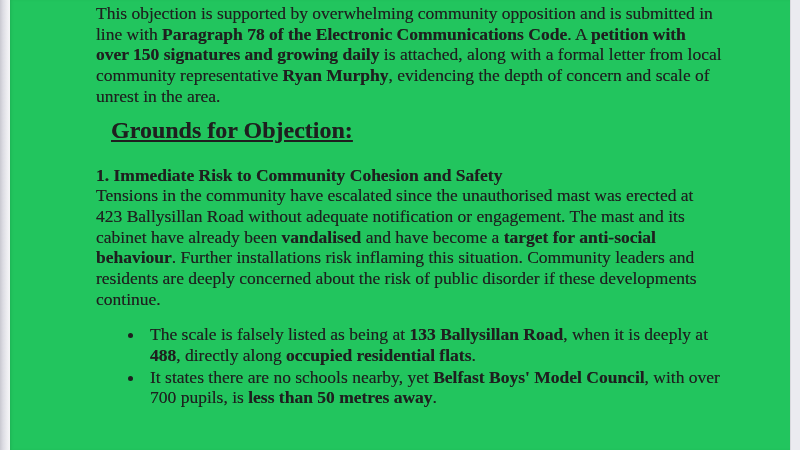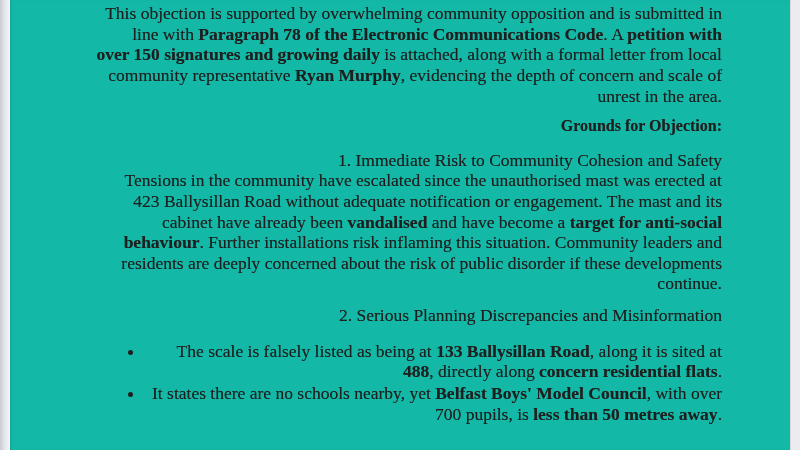--- a/index.html
+++ b/index.html
@@ -24,23 +24,22 @@
     position: absolute;
     right: 0; top: 0; bottom: 0;
     width: 9px;
     background: #ebebf0;
     border-left: 1px solid #d9d9de;
   }
 
   .paper {
     position: absolute;
     left: 10px; right: 9px; top: 0; bottom: 0;
-    background: #14b8a6;
+    background: #22c55e;
     box-shadow: inset 2px 0 3px -1px rgba(0,0,0,0.10);
-    text-align: right;
   }
 
   .content {
     position: absolute;
     left: 86px;
     top: 0;
     width: 626px;
     padding-top: 3px;
     color: #1f1f1f;
     font-size: 17.5px;
@@ -48,31 +47,32 @@
     text-shadow: 0 0 0.6px rgba(30,30,30,0.55);
   }
 
   .content b { font-weight: bold; }
 
   p.body-para { margin: 0; }
 
   .intro { margin-bottom: 0; }
 
   h2.grounds {
-    font-size: 16px;
+    font-size: 24px;
     line-height: 1.15;
-    margin: 11px 0 0 4px;
+    margin: 11px 0 0 15px;
     font-weight: bold;
+    text-decoration: underline;
   }
 
   h3.section-heading {
     font-size: 17.5px;
     line-height: 1.18;
-    margin: 14px 0 0 0;
-    font-weight: normal;
+    margin: 20px 0 0 0;
+    font-weight: bold;
   }
 
   h3.section-heading.second { margin-top: 11px; }
 
   ul.objection-list {
     margin: 15px 0 0 0;
     padding: 0 0 0 49px;
     list-style: disc outside;
   }
 
@@ -90,24 +90,23 @@
   <div class="paper">
     <div class="content">
 
       <p class="body-para intro"><span>This objection is supported by overwhelming community opposition and is submitted in line with </span><b>Paragraph 78 of the Electronic Communications Code</b><span>. A </span><b>petition with over 150 signatures and growing daily</b><span> is attached, along with a formal letter from local community representative </span><b>Ryan Murphy</b><span>, evidencing the depth of concern and scale of unrest in the area.</span></p>
 
       <h2 class="grounds">Grounds for Objection:</h2>
 
       <h3 class="section-heading">1. Immediate Risk to Community Cohesion and Safety</h3>
       <p class="body-para"><span>Tensions in the community have escalated since the unauthorised mast was erected at 423 Ballysillan Road without adequate notification or engagement. The mast and its cabinet have already been </span><b>vandalised</b><span> and have become a </span><b>target for anti-social behaviour</b><span>. Further installations risk inflaming this situation. Community leaders and residents are deeply concerned about the risk of public disorder if these developments continue.</span></p>
 
-      <h3 class="section-heading second">2. Serious Planning Discrepancies and Misinformation</h3>
 
       <ul class="objection-list">
-        <li><span>The scale is falsely listed as being at </span><b>133 Ballysillan Road</b><span>, along it is sited at </span><b>488</b><span>, directly along </span><b>concern residential flats</b><span>.</span></li>
+        <li><span>The scale is falsely listed as being at </span><b>133 Ballysillan Road</b><span>, when it is deeply at </span><b>488</b><span>, directly along </span><b>occupied residential flats</b><span>.</span></li>
         <li><span>It states there are no schools nearby, yet </span><b>Belfast Boys' Model Council</b><span>, with over 700 pupils, is </span><b>less than 50 metres away</b><span>.</span></li>
 
       </ul>
 
     </div>
   </div>
 
   <div class="gutter-right"></div>
 </div>
 

